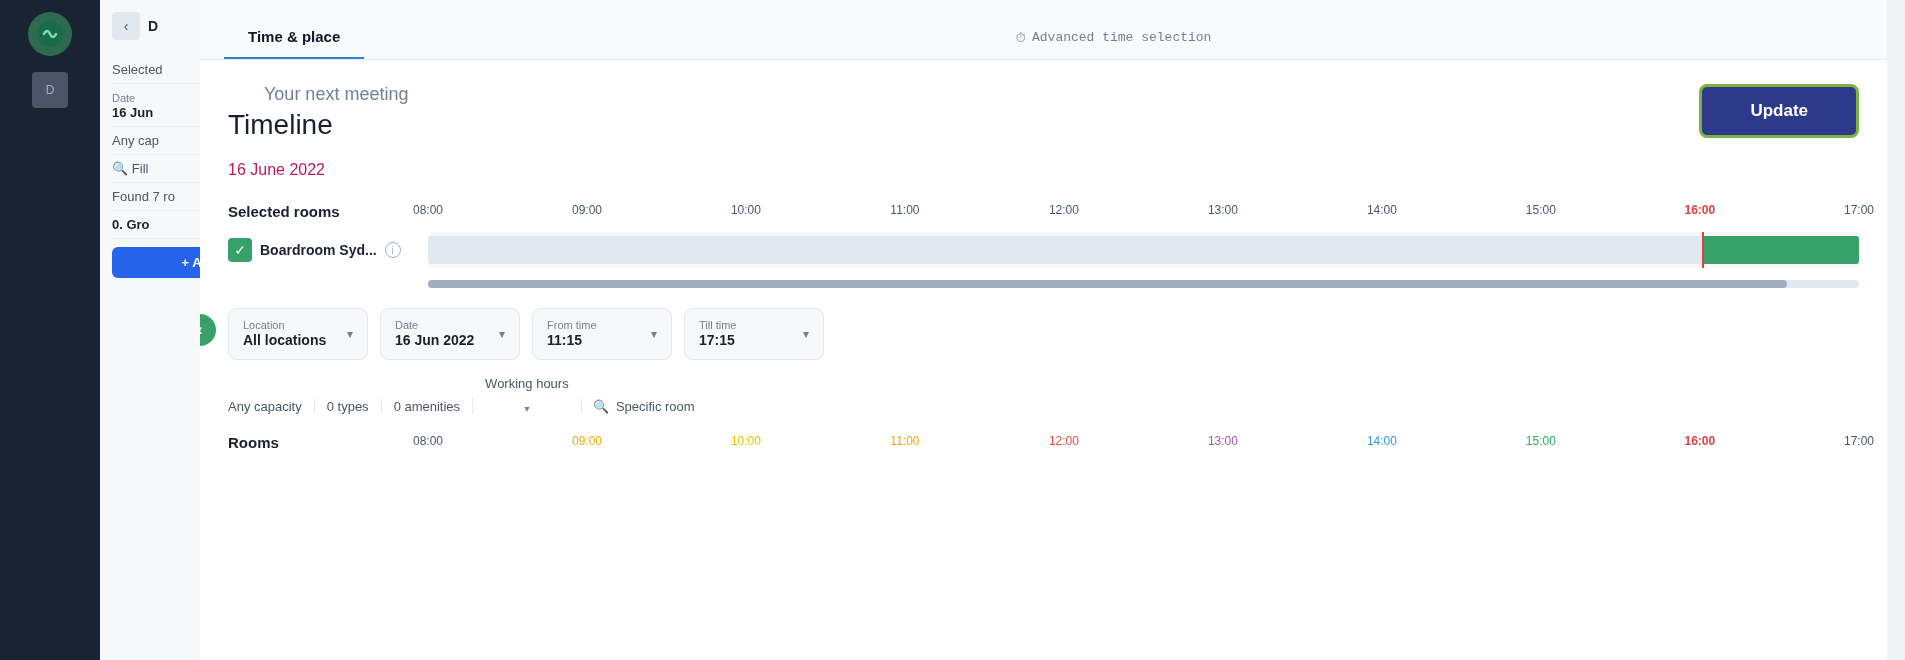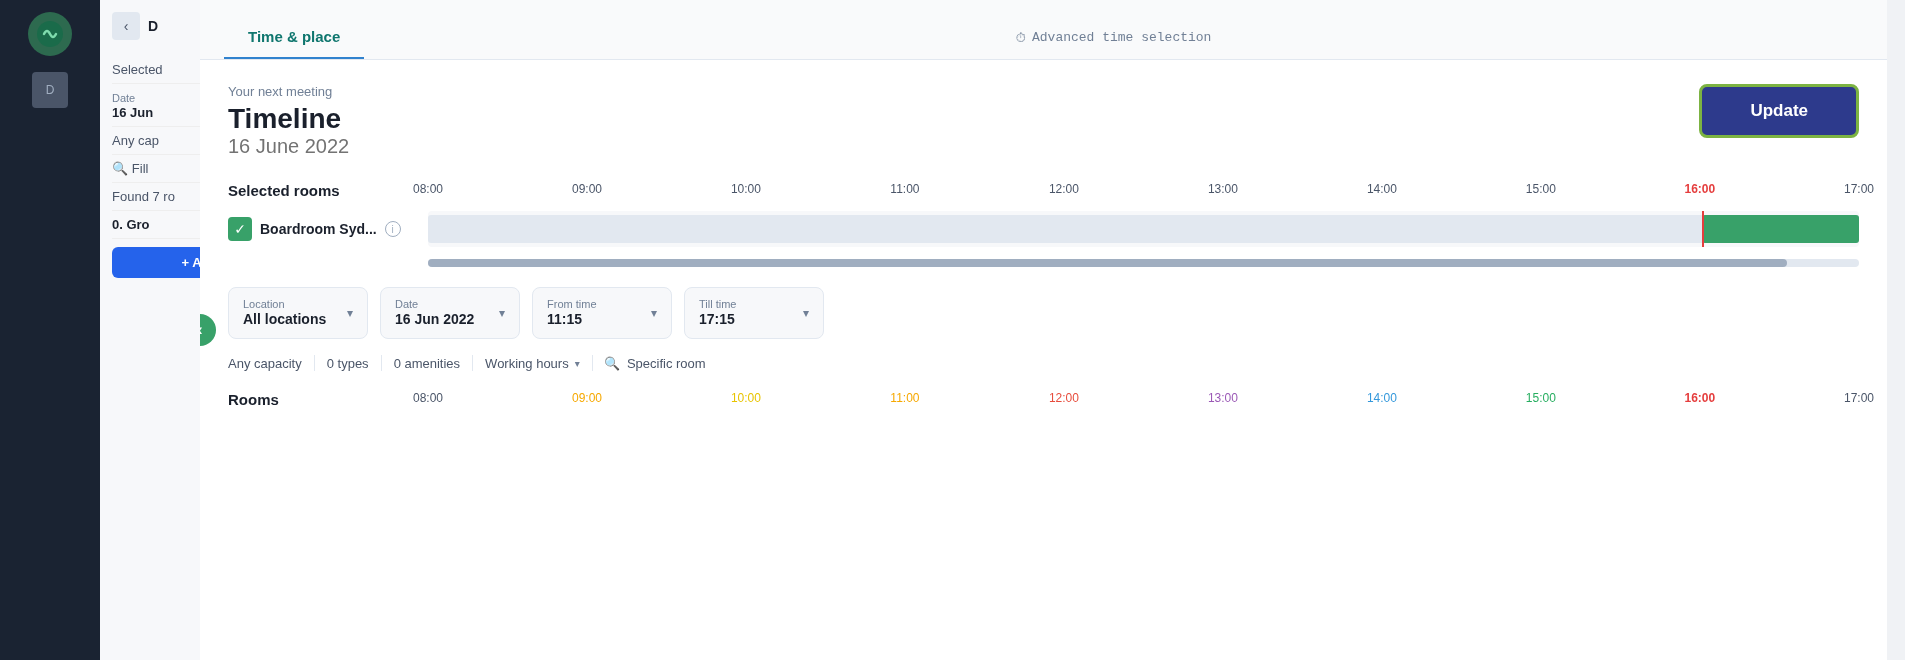--- a/index.html
+++ b/index.html
@@ -83,21 +83,21 @@
     }
     .modal-tab {
       padding: 12px 24px;
       font-size: 15px;
       font-weight: 600;
       color: #4a5568;
       cursor: pointer;
       border-bottom: 2px solid transparent;
     }
     .modal-tab.active {
-      color: #0f766e;
+      color: #0f172a;
       border-bottom: 2px solid #3182ce;
     }
     .modal-header-center {
       flex: 1;
       display: flex;
       justify-content: center;
       align-items: center;
       gap: 6px;
       font-size: 13px;
       color: #718096;
@@ -111,33 +111,34 @@
     }
 
     
     .modal-title-row {
       display: flex;
       justify-content: space-between;
       align-items: flex-start;
       margin-bottom: 24px;
     }
     .meeting-label {
-      font-size: 13px;
+      font-size: 18px;
       color: #718096;
       margin-bottom: 4px;
+      margin-left: 36px;
     }
     .meeting-title {
       font-size: 28px;
-      font-weight: 700;
+      font-weight: 400;
       color: #1a202c;
-      margin-bottom: 0;
+      margin-bottom: 20px;
     }
     .meeting-date {
-      font-size: 20px;
-      color: #737373;
+      font-size: 16px;
+      color: #be185d;
     }
     .update-btn {
       background: #2d3a8c;
       color: #fff;
       border: 3px solid #7cb342;
       border-radius: 8px;
       padding: 14px 48px;
       font-size: 17px;
       font-weight: 700;
       cursor: pointer;
@@ -286,21 +287,22 @@
     }
     .chip {
       display: flex;
       align-items: center;
       gap: 4px;
       font-size: 13px;
       color: #4a5568;
       cursor: pointer;
     }
     .chip.has-dropdown {
-      gap: 6px;
+      gap: 12px;
+      flex-direction: column;
     }
     .chip-chevron {
       font-size: 10px;
       color: #718096;
     }
     .chip-search {
       display: flex;
       align-items: center;
       gap: 6px;
       font-size: 13px;

